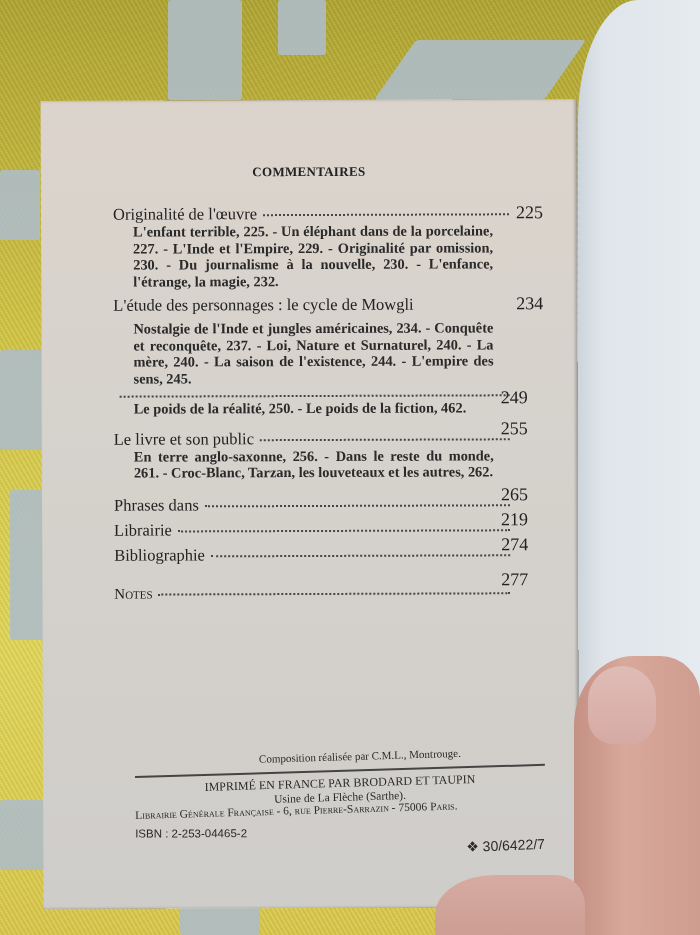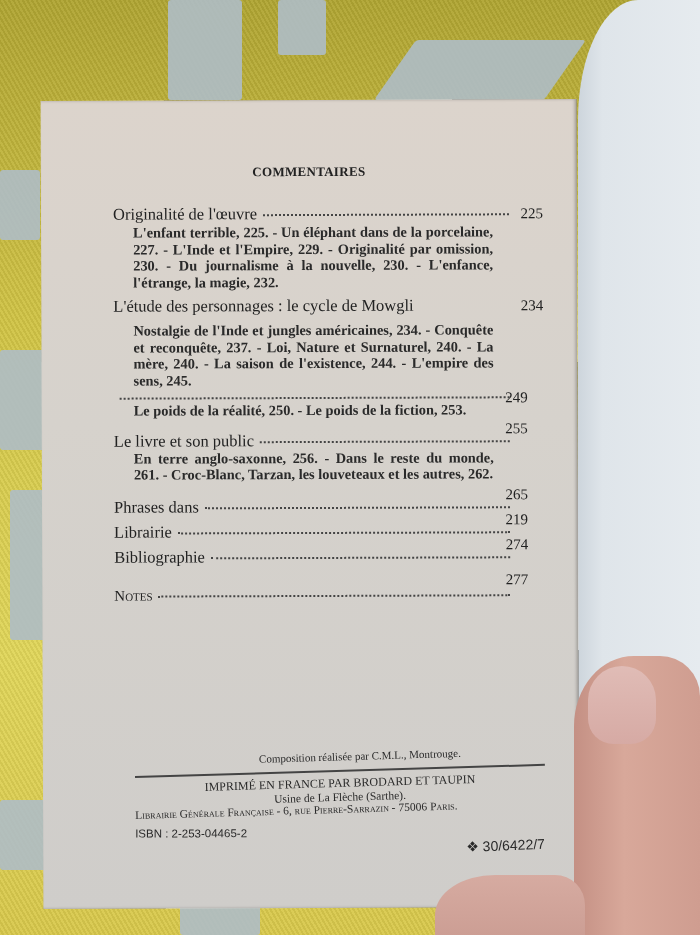--- a/index.html
+++ b/index.html
@@ -48,21 +48,21 @@
     }
 
     .toc { position: absolute; left: 72px; top: 104px; width: 430px; }
     .entry { position: relative; margin-bottom: 6px; }
     .entry-head { display: flex; align-items: baseline; font-size: 16.5px; line-height: 19px; }
     .entry-label { white-space: nowrap; }
     .leader {
       flex: 1; margin: 0 6px; border-bottom: 2px dotted #444; height: 1px;
       transform: translateY(-3px);
     }
-    .entry-page { font-size: 15px; width: 28px; text-align: right; }
+    .entry-page { font-size: 18px; width: 28px; text-align: right; }
     .entry-sub {
       margin-left: 20px; width: 360px; font-size: 14.4px; line-height: 16.5px;
       font-weight: bold; text-align: justify; color: #2a2a2a;
     }
     .entry-page.raised { position: absolute; right: 16px; top: -10px; }
     .entry.simple .entry-head { font-size: 16.5px; }
     .notes-label { font-variant: small-caps; font-size: 15px; }
 
     .colophon { position: absolute; left: 92px; top: 650px; width: 410px; color: #2a2a2a; }
     .comp-line { text-align: center; font-size: 11px; transform: rotate(-1.5deg); margin-left: 40px; }
@@ -126,21 +126,21 @@
         <span class="entry-page">234</span>
       </div>
       <div class="entry-sub" style="margin-top:6px">Nostalgie de l'Inde et jungles américaines, 234. - Conquête et reconquête, 237. - Loi, Nature et Surnaturel, 240. - La mère, 240. - La saison de l'existence, 244. - L'empire des sens, 245.</div>
     </div>
 
     <div class="entry" style="margin-top:12px">
       <span class="entry-page raised">249</span>
       <div class="entry-head" style="padding-right:34px">
         <span class="leader" style="margin-right:0"></span>
       </div>
-      <div class="entry-sub">Le poids de la réalité, 250. - Le poids de la fiction, 253.</div>
+      <div class="entry-sub">Le poids de la réalité, 250. - Le poids de la fiction, 462.</div>
     </div>
 
     <div class="entry" style="margin-top:12px">
       <span class="entry-page raised">255</span>
       <div class="entry-head" style="padding-right:34px">
         <span class="entry-label">Le livre et son public</span>
         <span class="leader" style="margin-right:0"></span>
       </div>
       <div class="entry-sub">En terre anglo-saxonne, 256. - Dans le reste du monde, 261. - Croc-Blanc, Tarzan, les louveteaux et les autres, 262.</div>
     </div>

